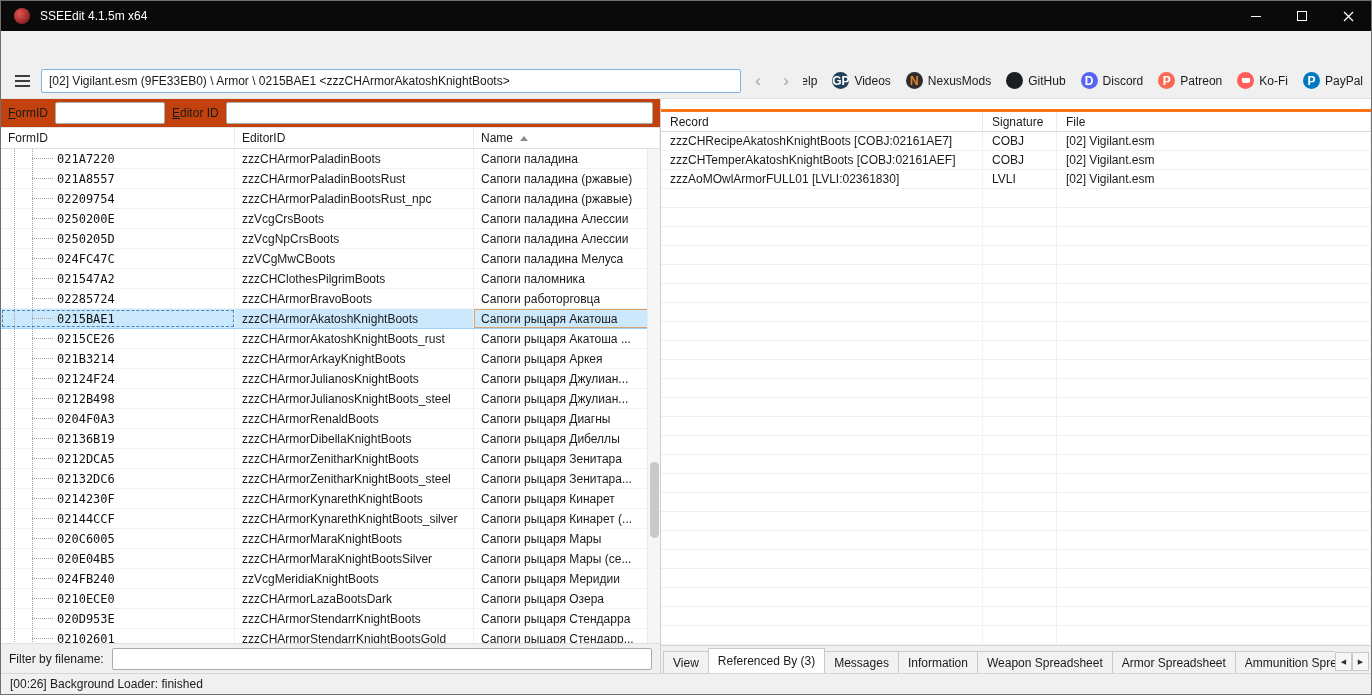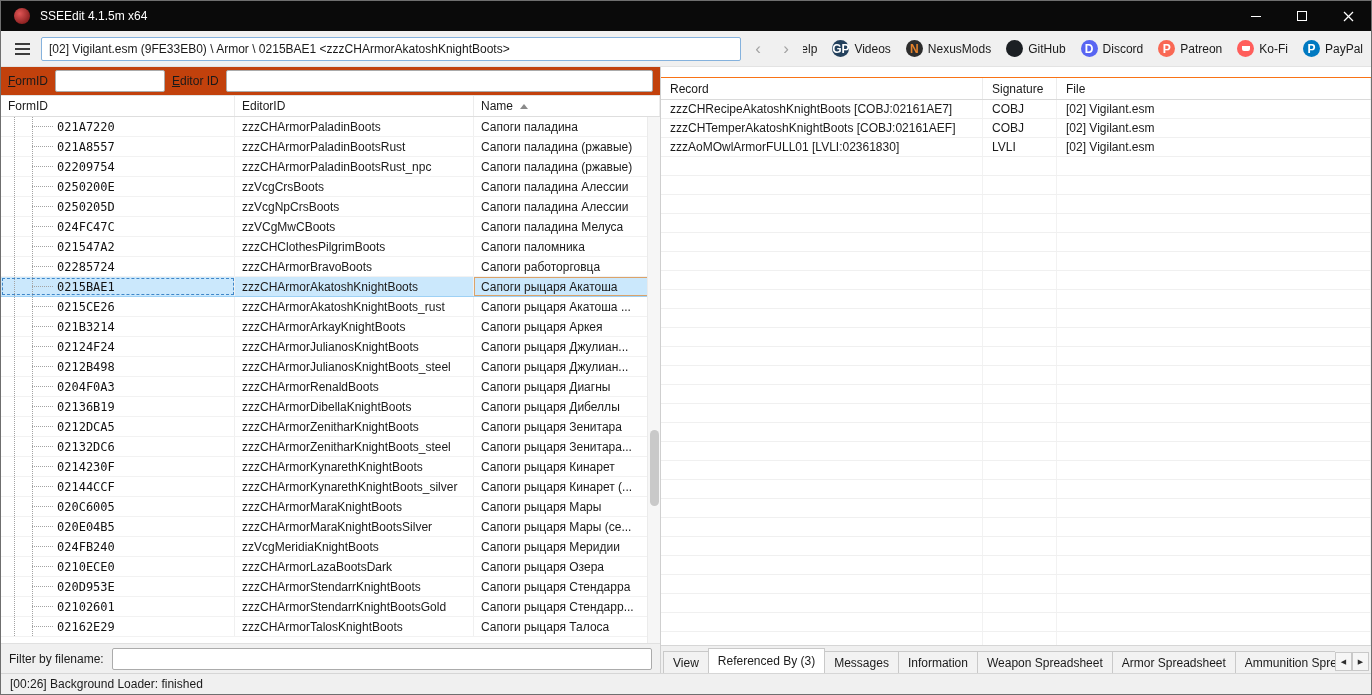--- a/index.html
+++ b/index.html
@@ -10,21 +10,21 @@
   
   .titlebar { height:30px; background:#0a0a0a; color:#fff; display:flex; align-items:center; flex:none; }
   .app-icon { width:16px; height:16px; border-radius:50%; background:radial-gradient(circle at 35% 35%, #e05555, #6e0e0e); margin:0 10px 0 13px; flex:none; }
   .title-text { font-size:12px; color:#fff; }
   .win-controls { margin-left:auto; display:flex; height:100%; }
   .win-btn { width:46px; height:100%; display:flex; align-items:center; justify-content:center; }
   .glyph-min { width:10px; height:1px; background:#fff; }
   .glyph-max { width:10px; height:10px; border:1px solid #fff; }
 
   
-  .toolbar { height:36px; flex:none; display:flex; align-items:center; gap:6px; padding:0 8px; background:#f0f0f0; border-bottom:1px solid #e3e3e3; }
+  .toolbar { height:36px; flex:none; display:flex; align-items:center; gap:6px; padding:0 8px; background:#f0f0f0; border-bottom:1px solid #e3e3e3;margin-top:32px; }
   .hamburger-wrap { width:26px; height:24px; display:flex; align-items:center; justify-content:center; flex:none; }
   .hamburger { width:15px; height:2px; background:#3c3c3c; box-shadow:0 -5px 0 #3c3c3c, 0 5px 0 #3c3c3c; }
   .breadcrumb { width:700px; height:24px; background:#fff; border:1px solid #85b2dd; border-radius:2px; padding:0 7px; font-family:"Liberation Sans",sans-serif; font-size:12px; color:#1a1a1a; }
   .nav-arrow { width:22px; height:24px; display:flex; align-items:center; justify-content:center; color:#a3a3a3; font-size:17px; }
   .toolbar-links { flex:1; display:flex; justify-content:flex-end; align-items:center; gap:15px; overflow:hidden; }
   .tlink { display:flex; align-items:center; gap:5px; white-space:nowrap; cursor:pointer; }
   .ticon.circle { width:17px; height:17px; border-radius:50%; display:flex; align-items:center; justify-content:center; color:#fff; font-size:12px; font-weight:bold; flex:none; font-family:"Liberation Sans",sans-serif; }
 
   
   .main { flex:1; display:flex; overflow:hidden; }
@@ -66,21 +66,21 @@
   
   .vscroll { position:absolute; right:0; top:0; bottom:0; width:13px; background:#f6f6f6; border-left:1px solid #ebebeb; }
   .vthumb { position:absolute; left:2px; width:9px; top:313px; height:76px; background:#c9c9c9; border-radius:5px; }
 
   
   .filename-row { height:30px; flex:none; display:flex; align-items:center; gap:8px; padding:0 8px; border-top:1px solid #e0e0e0; background:#f0f0f0; }
   .filename-input { flex:1; height:22px; background:#fff; border:1px solid #ababab; border-radius:2px; font-family:"Liberation Sans",sans-serif; font-size:12px; padding:0 5px; }
 
   
   .ref-area { flex:1; display:flex; flex-direction:column; overflow:hidden; padding-top:10px; background:#fff; }
-  .ref-header { height:23px; flex:none; display:flex; border-top:1px solid #f97316; border-bottom:1px solid #dadada; }
+  .ref-header { height:23px; flex:none; display:flex; border-top:3px solid #f97316; border-bottom:1px solid #dadada; }
   .rh { display:flex; align-items:center; padding:0 9px; border-right:1px solid #ececec; white-space:nowrap; overflow:hidden; }
   .rh-record { width:322px; }
   .rh-sig { width:74px; }
   .rh-file { flex:1; }
   .ref-rows { flex:1; overflow:hidden; }
   .ref-row { height:19px; display:flex; border-bottom:1px solid #f0f0f0; }
   .rc { display:flex; align-items:center; padding:0 9px; white-space:nowrap; overflow:hidden; border-right:1px solid #f2f2f2; }
   .rc-record { width:322px; }
   .rc-sig { width:74px; }
   .rc-file { flex:1; }

